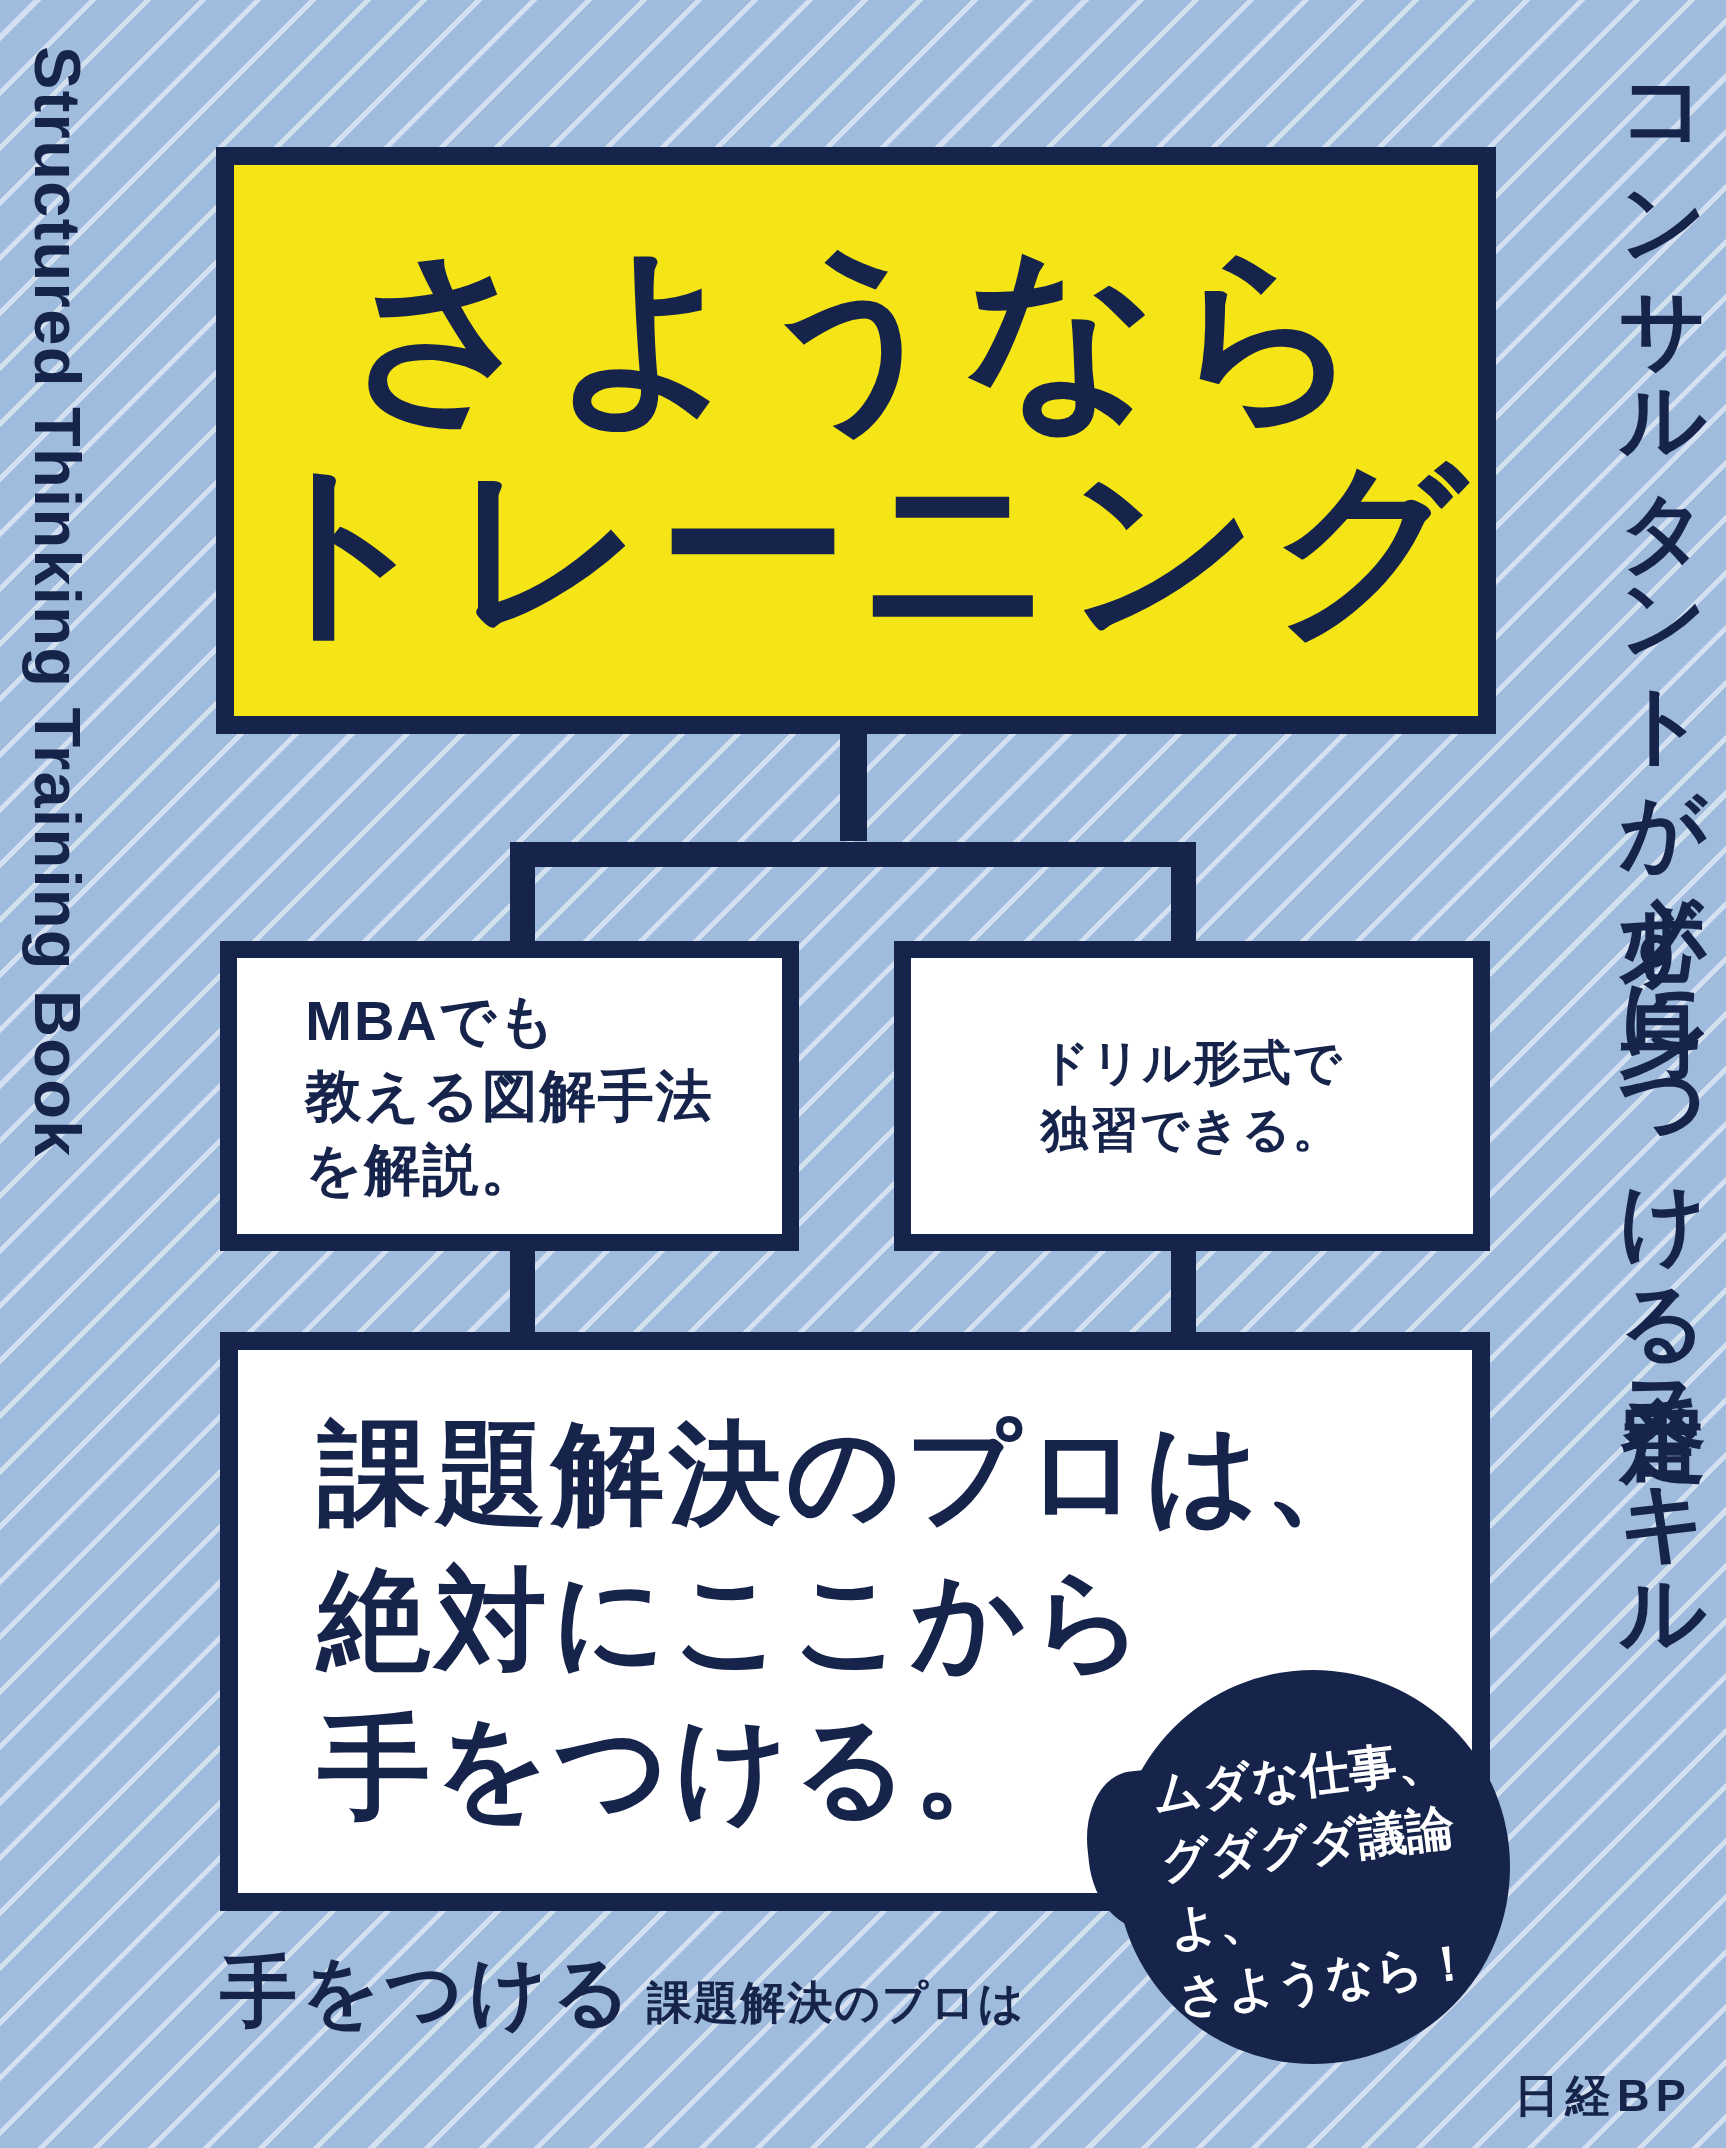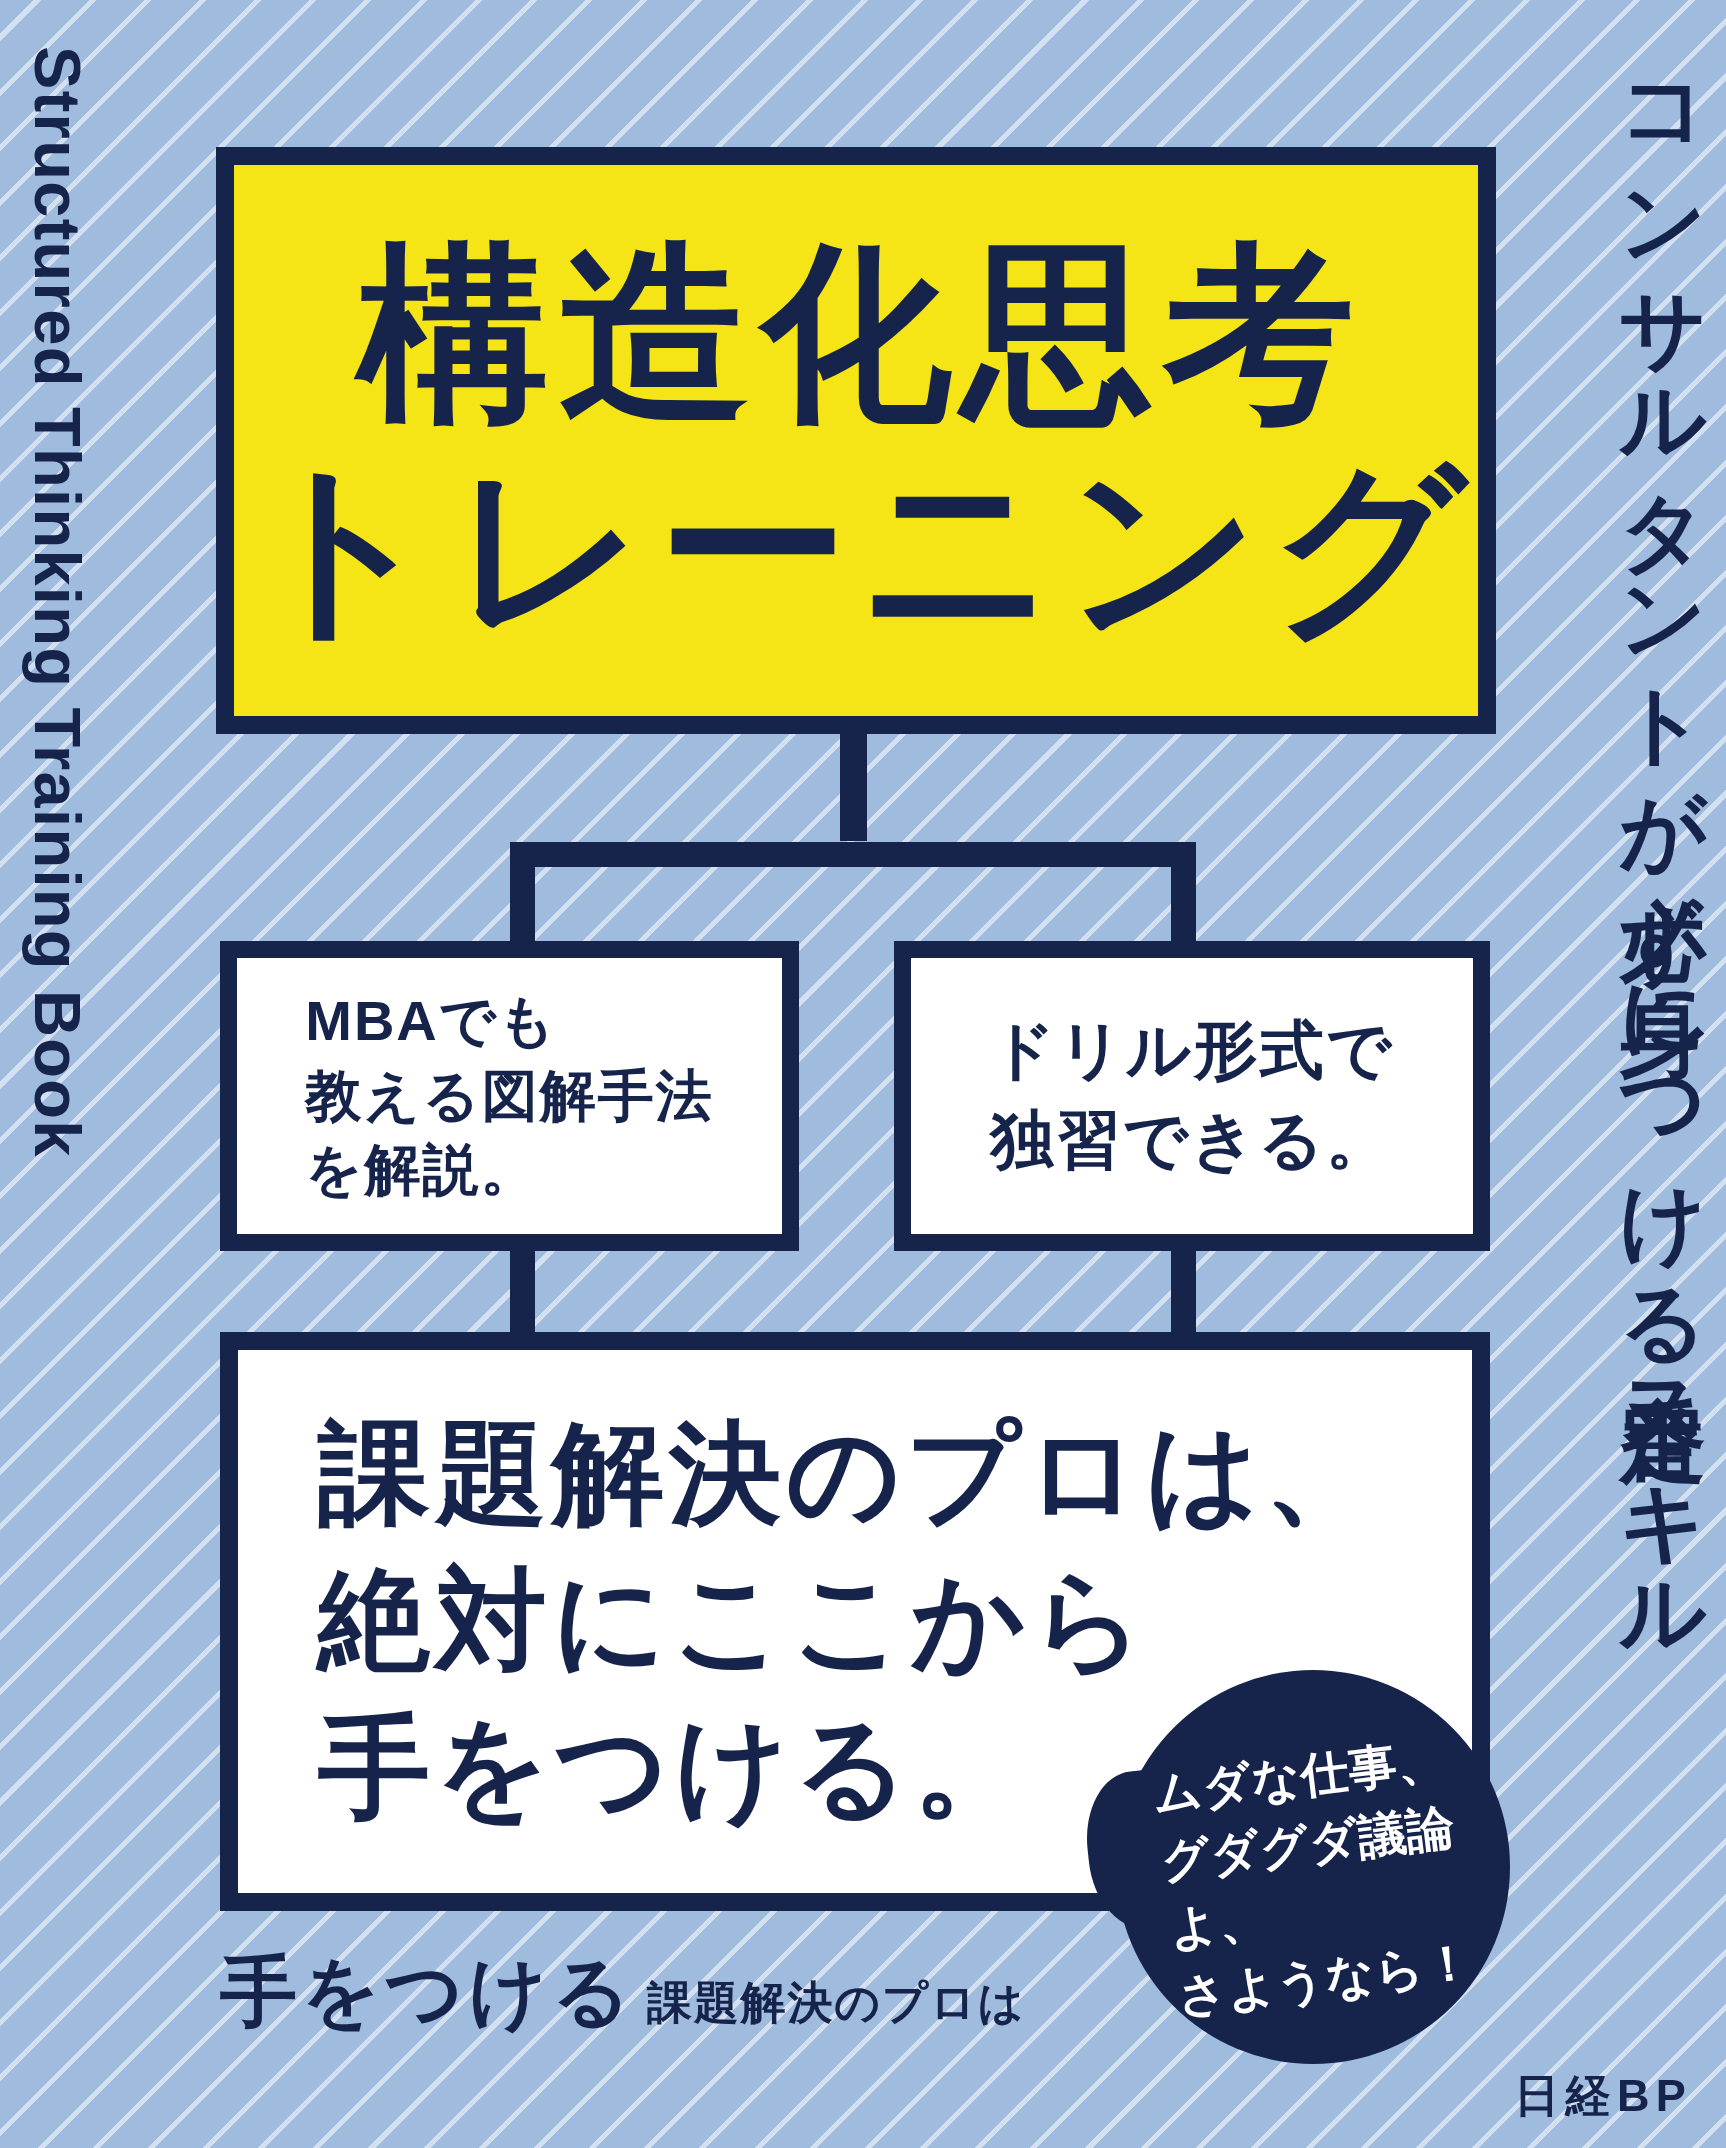--- a/index.html
+++ b/index.html
@@ -106,21 +106,21 @@
   }
   #feature-left  { left: 220px;  top: 941px; width: 579px;  height: 310px; }
   #feature-right { left: 894px; top: 941px; width: 596px;  height: 310px; }
   .feature-text {
     color: #16244c;
     font-weight: 800;
     font-size: 56px;
     line-height: 1.33;
     letter-spacing: 0.035em;
   }
-  #feature-right .feature-text { font-size: 64px; line-height: 1.4; }
+  #feature-right .feature-text { font-size: 48px; line-height: 1.4; }
 
   
   #main-box {
     position: absolute;
     left: 220px;
     top: 1332px;
     width: 1270px;
     height: 579px;
     box-sizing: border-box;
     border: 18.5px solid #16244c;
@@ -229,21 +229,21 @@
 
   <div class="conn" style="left:510px; top:842px; width:25px; height:109px;"></div>
 
   <div class="conn" style="left:1171px; top:842px; width:25px; height:109px;"></div>
 
   <div class="conn" style="left:510px; top:1244px; width:25px; height:99px;"></div>
 
   <div class="conn" style="left:1171px; top:1244px; width:25px; height:99px;"></div>
 
   <div id="title-box">
-    <div class="title-line">構造化思考</div>
+    <div class="title-line">さようなら</div>
     <div class="title-line">トレーニング</div>
   </div>
 
   <div id="feature-left" class="feature-box">
     <div class="feature-text" style="white-space:pre-line;">MBAでも
 教える図解手法
 を解説。</div>
   </div>
 
   <div id="feature-right" class="feature-box">

